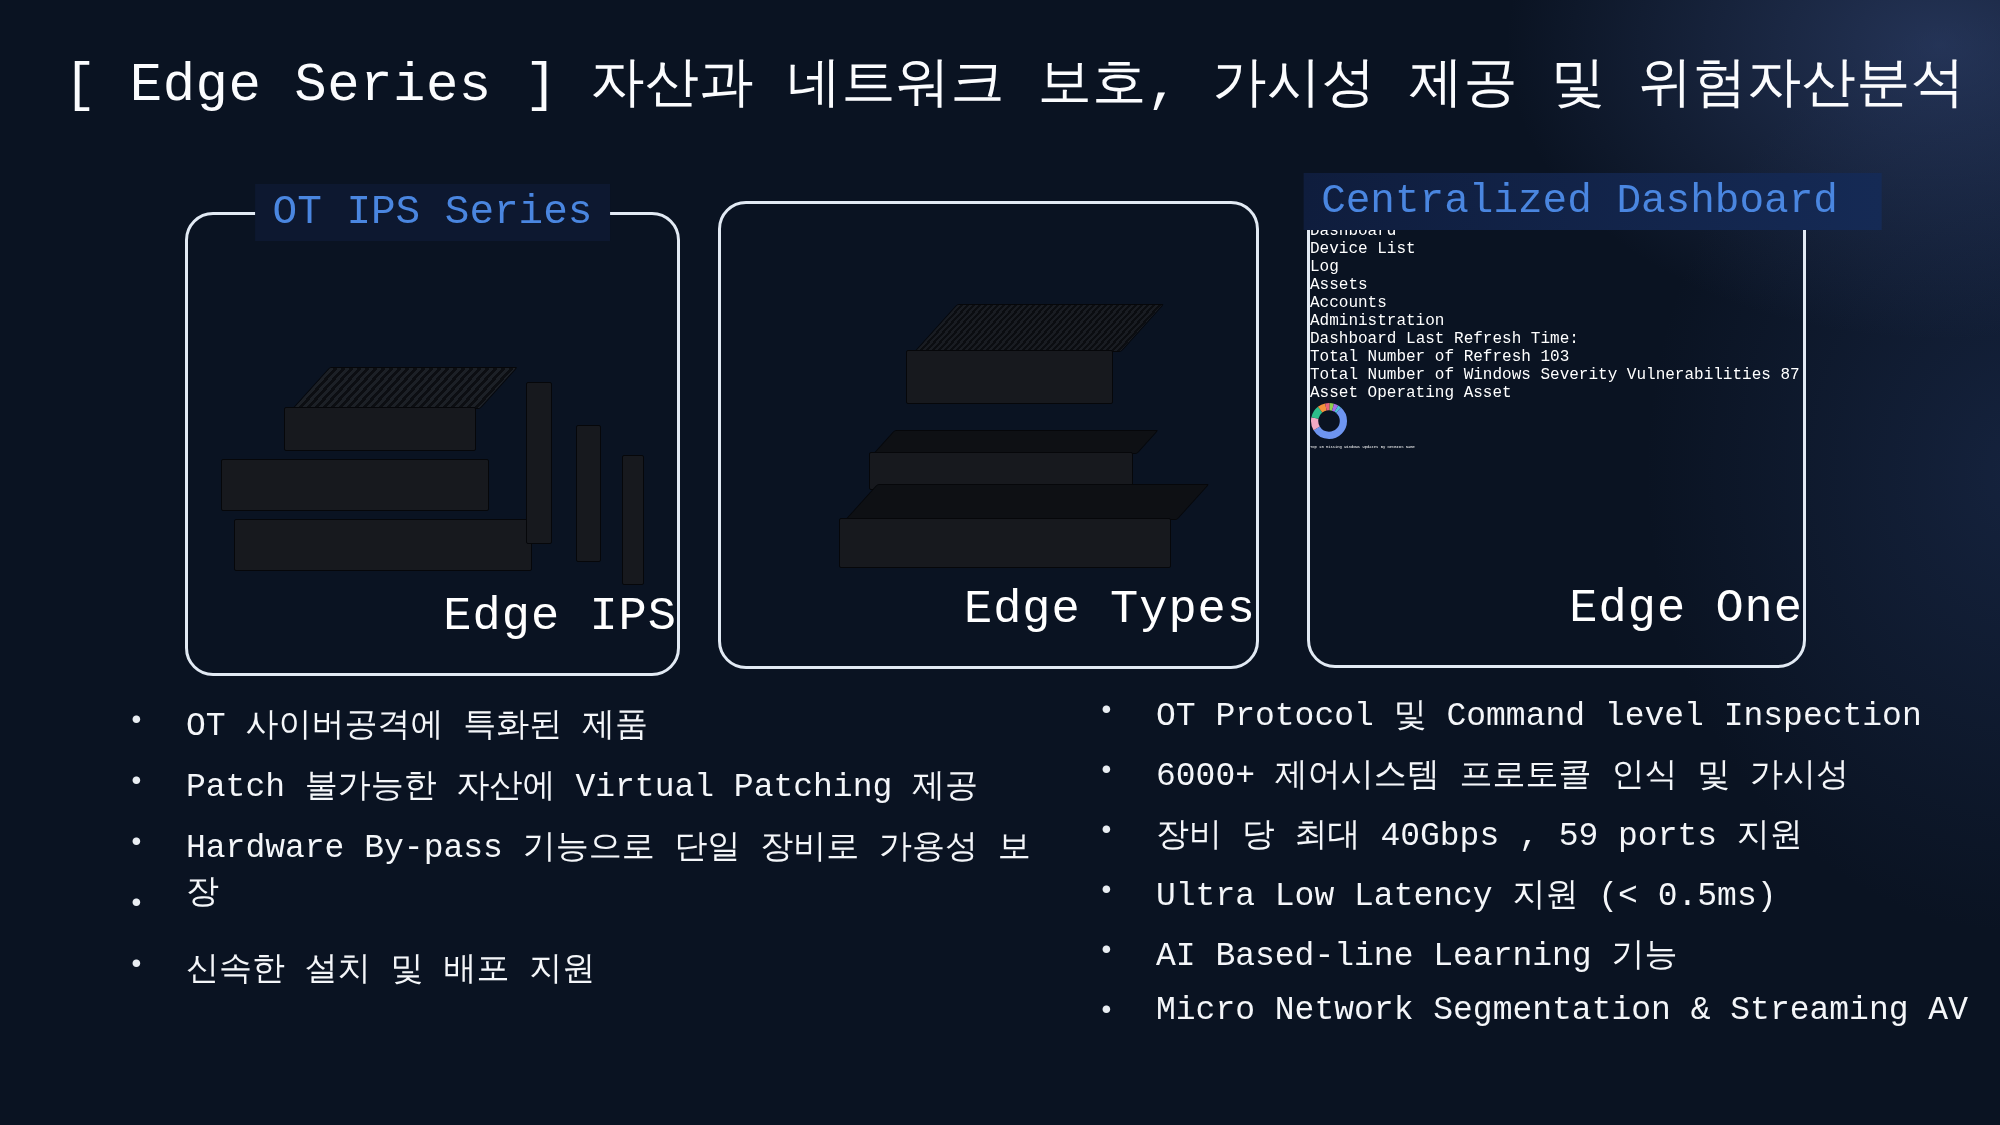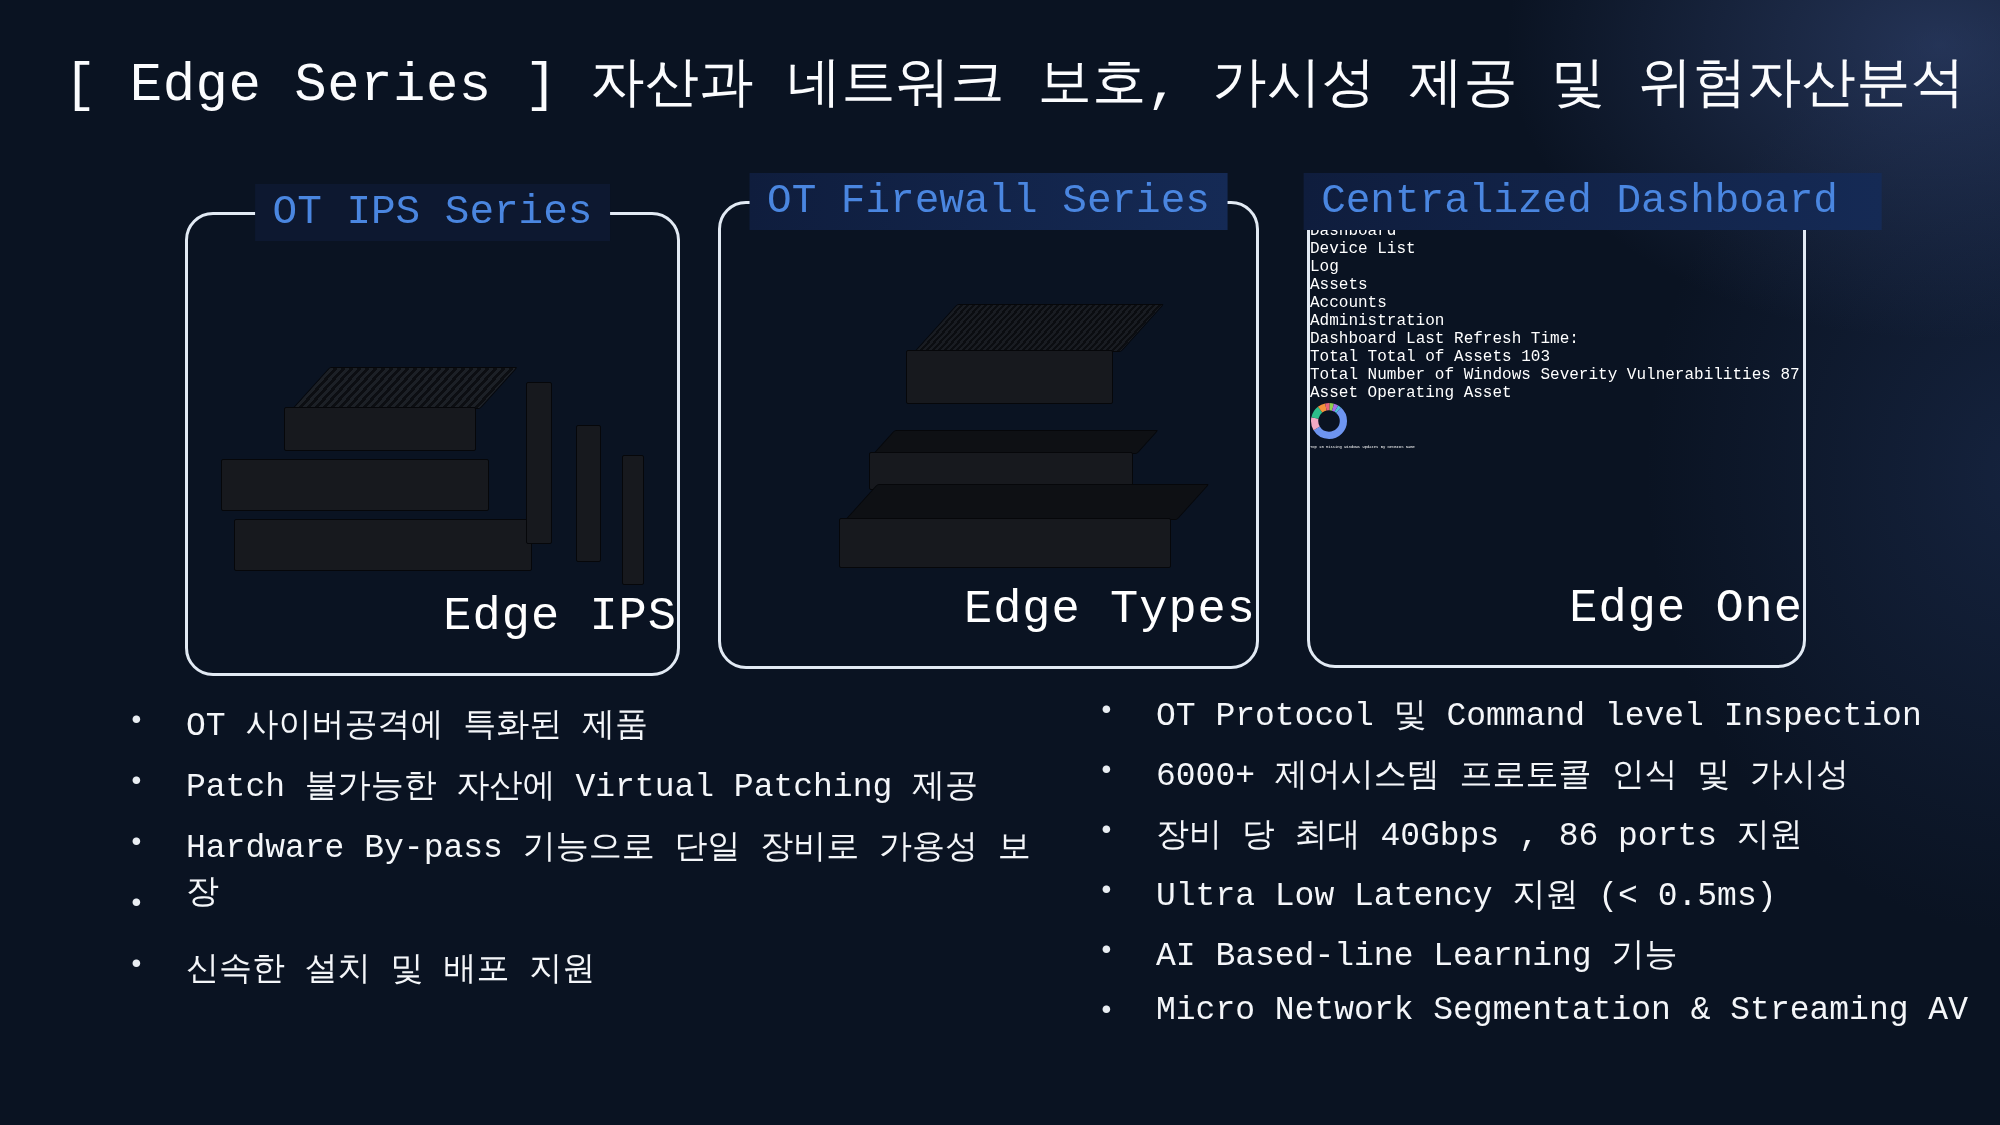--- a/index.html
+++ b/index.html
@@ -151,21 +151,20 @@
           <span class="blue-dot" style="left:5px;top:58px;width:8px;height:6px;"></span>
         </div>
         <div class="fins-h" style="left:20px;top:0;width:22px;height:128px;"></div>
       </div>
     </div>
 
     <div class="product-label">Edge IPS</div>
   </div>
 
   <div class="card card2">
-    <div class="card-header">OT Firewall Series</div>
 
     <div class="img-area" style="left:30px;top:50px;width:477px;height:365px;">
       <div class="dev-top vent2" style="left:163px;top:50px;width:205px;height:46px;"></div>
       <div class="dev" style="left:155px;top:96px;width:205px;height:52px;">
         <span class="ports-dark" style="left:6px;top:10px;width:22px;height:32px;"></span>
         <span class="ports" style="left:34px;top:7px;width:112px;height:17px;"></span>
         <span class="ports" style="left:34px;top:28px;width:112px;height:17px;"></span>
         <span class="red-dot" style="right:46px;top:8px;"></span>
         <span class="green-term" style="right:8px;top:12px;width:30px;height:28px;"></span>
       </div>
@@ -216,21 +215,21 @@
           </div>
 
           <div class="db-main">
             <div class="db-crumb">
               <span class="bc">Dashboard</span>
               <span class="rt">Last Refresh Time:</span>
             </div>
 
             <div class="db-stats">
               <div class="db-panel stat">
-                <span class="lb">Total Total of Assets</span>
+                <span class="lb">Total Number of Refresh</span>
                 <span class="stat-val">103</span>
               </div>
               <div class="db-panel stat">
                 <span class="lb">Total Number of Windows Severity Vulnerabilities</span>
                 <span class="stat-val pink">87</span>
               </div>
             </div>
 
             <div class="db-donuts">
               <div class="db-panel donut-panel dp2">
@@ -314,21 +313,21 @@
     <div class="feat">
         <span class="dot">•</span>
         <span>OT Protocol 및 Command level Inspection</span>
       </div>
     <div class="feat">
         <span class="dot">•</span>
         <span>6000+ 제어시스템 프로토콜 인식 및 가시성</span>
       </div>
     <div class="feat">
         <span class="dot">•</span>
-        <span>장비 당 최대 40Gbps , 86  ports 지원</span>
+        <span>장비 당 최대 40Gbps , 59  ports 지원</span>
       </div>
     <div class="feat">
         <span class="dot">•</span>
         <span>Ultra Low Latency 지원  (&lt; 0.5ms)</span>
       </div>
     <div class="feat">
         <span class="dot">•</span>
         <span>AI Based-line Learning 기능</span>
       </div>
     <div class="feat">

